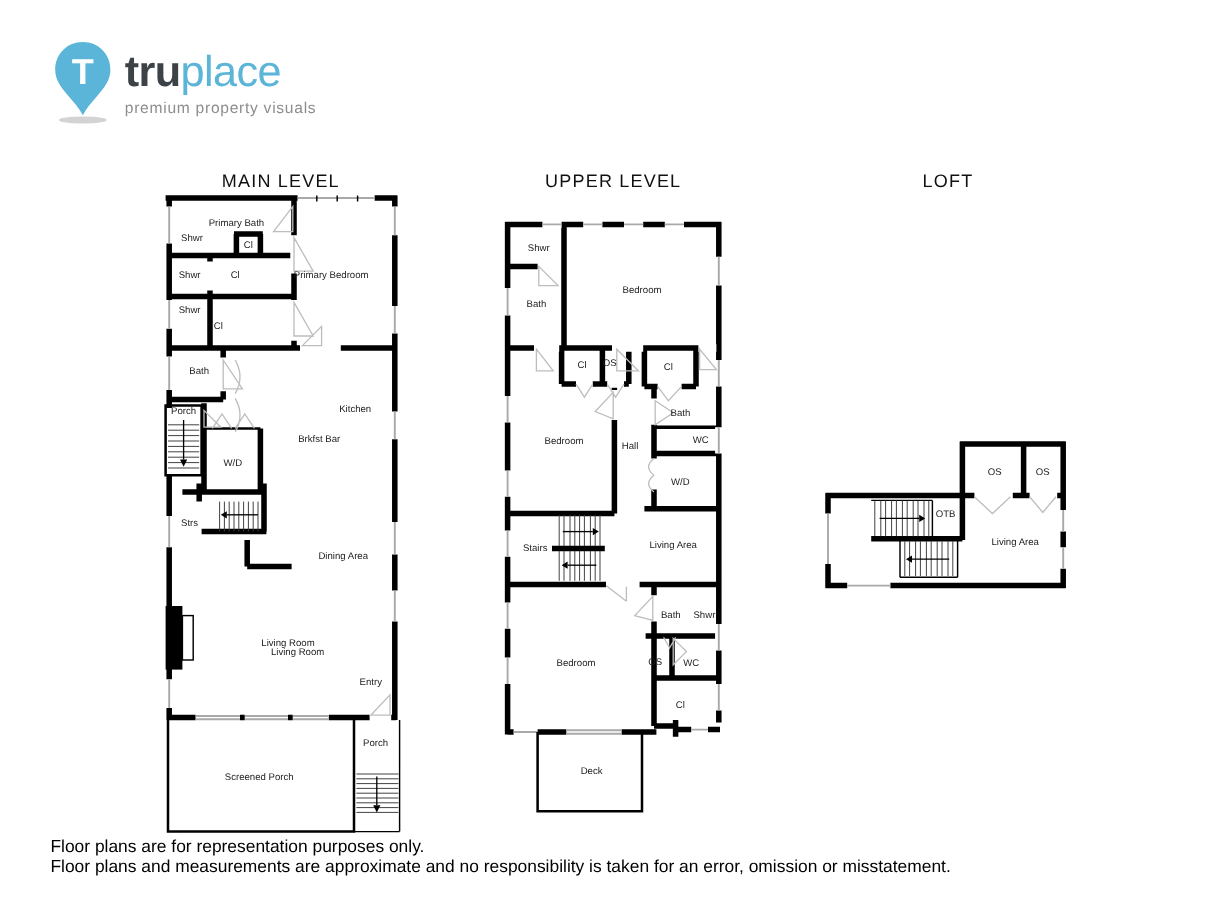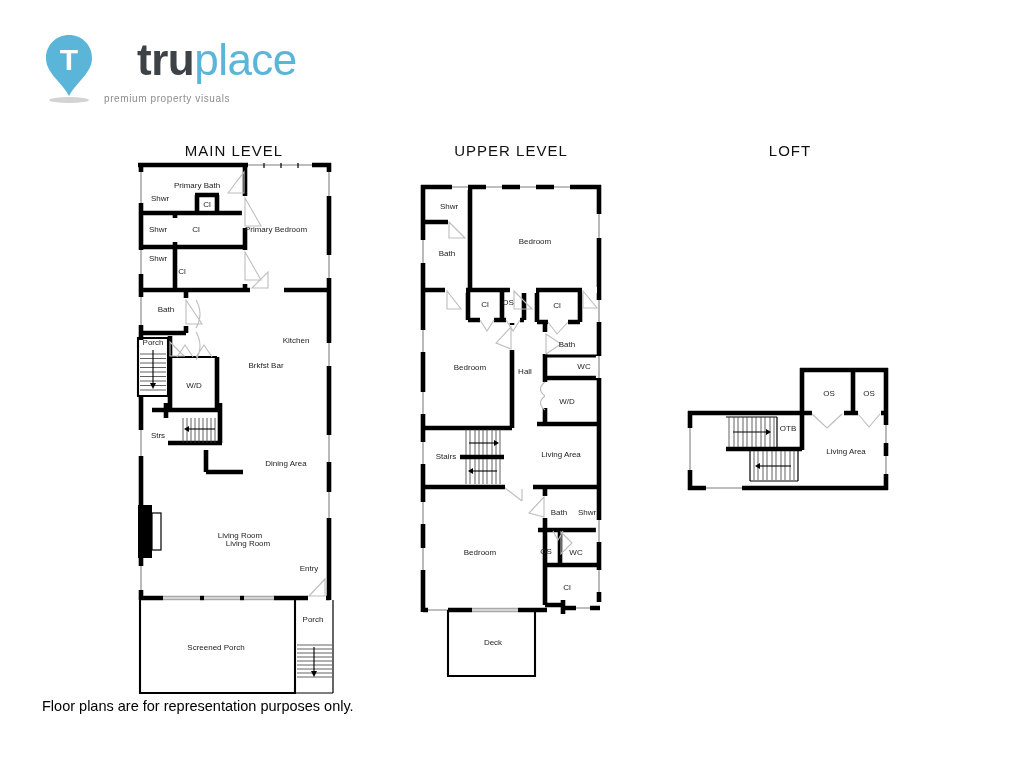--- a/index.html
+++ b/index.html
@@ -1,24 +1,24 @@
 <!DOCTYPE html>
 <html><head>
 <meta charset="utf-8">
 <style>
   html,body{margin:0;padding:0;background:#ffffff;}
   .page{position:relative;width:1024px;height:768px;background:#ffffff;overflow:hidden;
         font-family:"Liberation Sans", sans-serif;}
   
   .logo{position:absolute;left:44px;top:34px;display:flex;align-items:flex-start;gap:10px;}
   .brand-block{display:flex;flex-direction:column;}
-  .brand{font-size:44px;line-height:40px;letter-spacing:-0.5px;margin-top:6px;margin-left:33px;}
+  .brand{font-size:36px;line-height:40px;letter-spacing:-0.5px;margin-top:6px;}
   .brand .bold{font-weight:bold;color:#3d4246;}
   .brand .light{font-weight:normal;color:#5bb5d8;}
-  .tagline{font-size:10px;color:#8d8d8d;letter-spacing:0.6px;margin-top:13px;}
+  .tagline{font-size:13px;color:#8d8d8d;letter-spacing:0.6px;margin-top:2px;}
   
   .plan{position:absolute;left:0;top:0;}
   .w5{stroke:#000;stroke-width:4.6;fill:none;}
   .w3{stroke:#000;stroke-width:2.8;fill:none;}
   .w2{stroke:#000;stroke-width:2.1;fill:none;}
   .thin{stroke:#000;stroke-width:1.2;fill:none;}
   .wo{stroke:#fff;stroke-width:6.2;fill:none;}
   .win{stroke:#a9a9a9;stroke-width:1.6;fill:none;}
   .door{stroke:#bdbdbd;stroke-width:1.1;fill:none;}
   .tread{stroke:#3a3a3a;stroke-width:0.8;fill:none;}
@@ -282,15 +282,16 @@
 
       <text class="rlabel" x="829" y="396">OS</text>
       <text class="rlabel" x="869" y="396">OS</text>
       <text class="rlabel" x="788" y="431">OTB</text>
       <text class="rlabel" x="846" y="454">Living Area</text>
     </g>
   </svg>
 
   <div class="footer">
     <div>Floor plans are for representation purposes only.</div>
+    <div>Floor plans and measurements are approximate and no responsibility is taken for an error, omission or misstatement.</div>
   </div>
 
 </div>
 
 </body></html>

